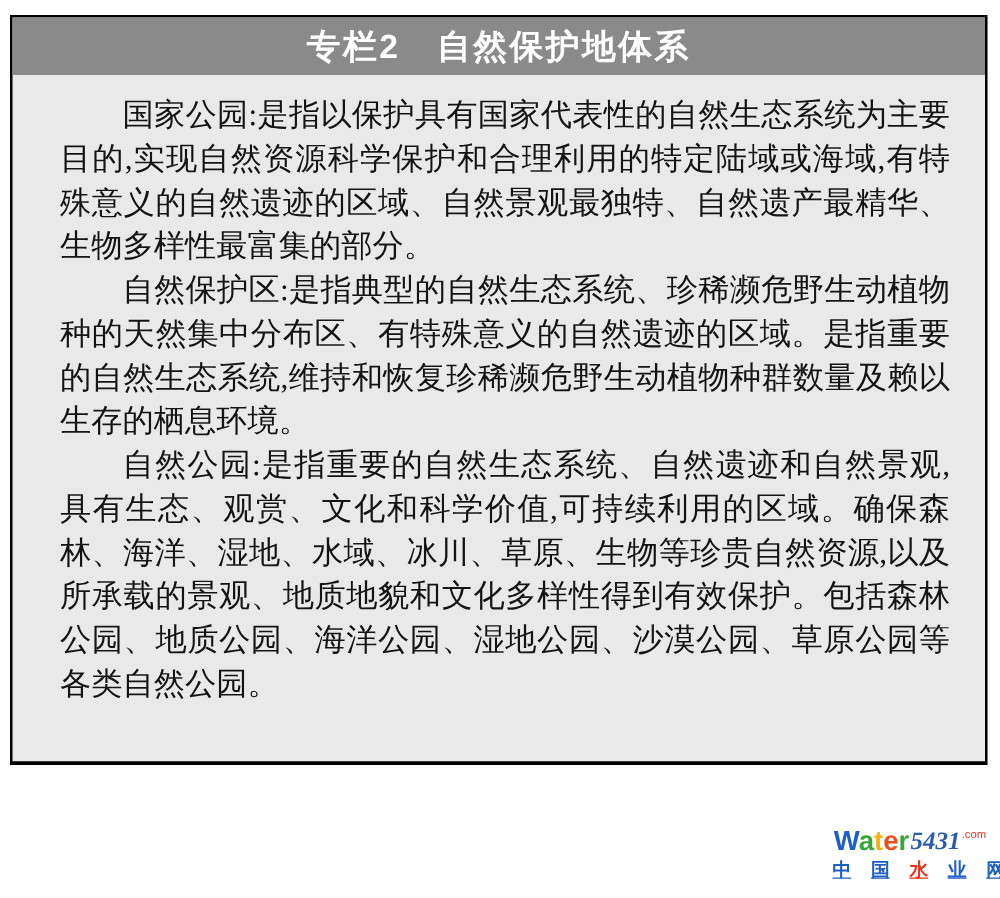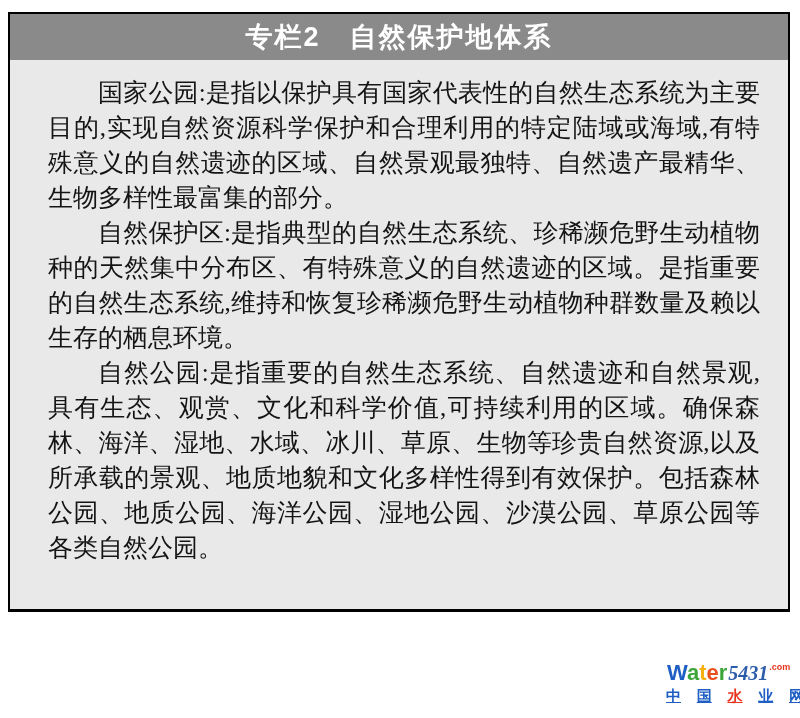--- a/index.html
+++ b/index.html
@@ -71,21 +71,21 @@
   .wm-number {
     font-family: "Liberation Serif", "DejaVu Serif", serif;
     font-style: italic;
     font-weight: bold;
     font-size: 20px;
     color: var(--watermark-number, #2a5caa);
     margin-left: 1px;
   }
   .wm-tld {
     font-size: 9px;
-    font-weight: bold;
+    font-weight: normal;
     color: var(--watermark-tld, #e8331d);
     margin-left: 1px;
   }
   .wm-subtitle {
     display: flex;
     justify-content: space-between;
     width: 138px;
     margin-top: 1px;
     padding-left: 2px;
   }

